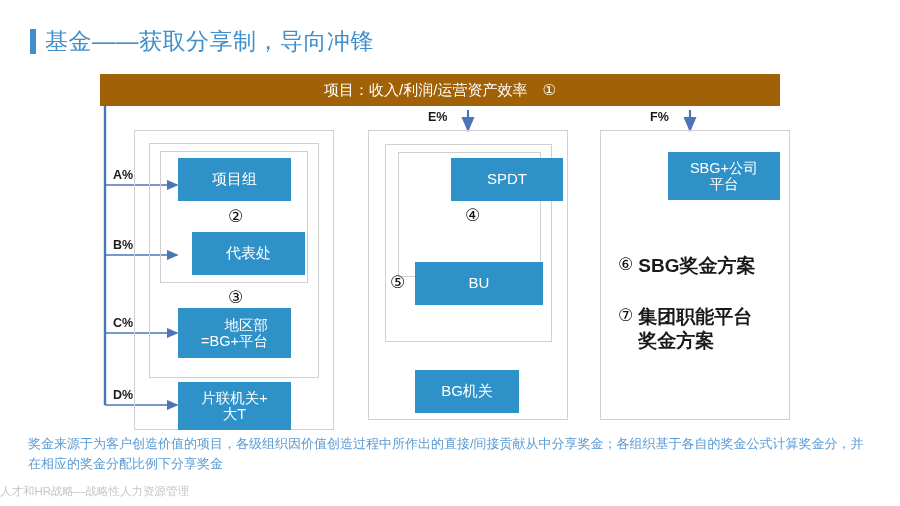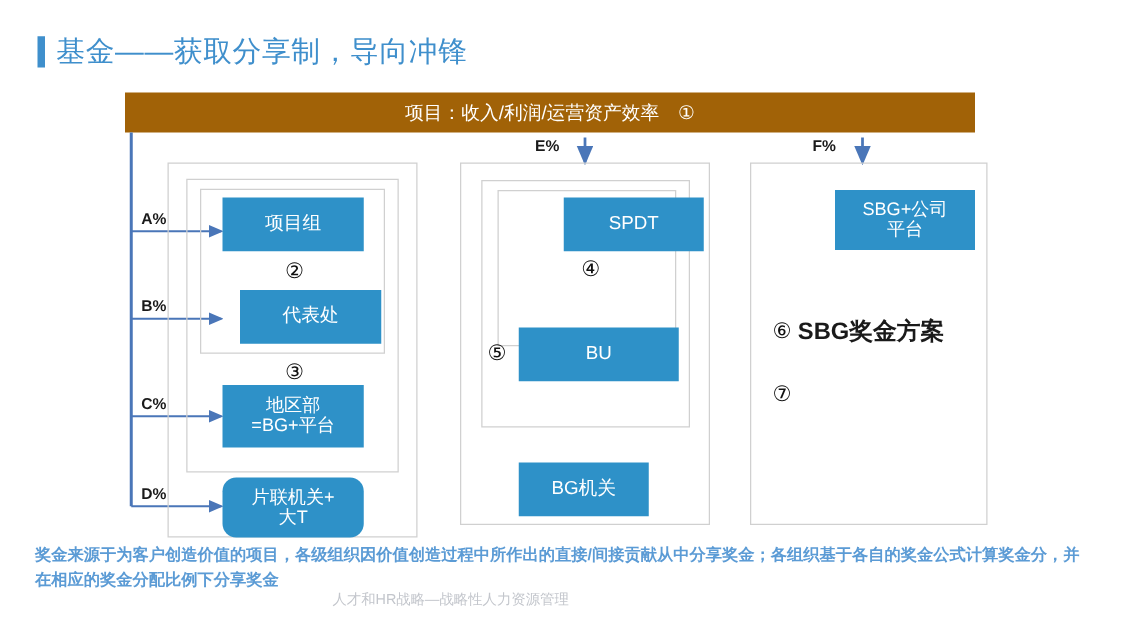--- a/index.html
+++ b/index.html
@@ -128,30 +128,29 @@
 
   
   #bottom-caption {
     position: absolute;
     left: 28px;
     top: 434px;
     width: 845px;
     font-size: 13px;
     line-height: 1.55;
     color: #5b9bd5;
-    font-weight: bold;
+    font-weight: normal;
   }
 
   
   #footer-note {
     position: absolute;
     left: 0;
-    top: 472px;
+    top: 484px;
     width: 721px;
-    text-align: center;
     font-size: 11.5px;
     color: #c3c6cc;
   }
 </style>
 </head>
 <body>
 
 <div id="slide-title">
   <div class="accent-bar"></div>
   <div class="title-text">基金——获取分享制，导向冲锋</div>
@@ -189,23 +188,23 @@
 <div class="pct-label" style="left:650px; top:110px;">F%</div>
 
 <div class="frame" style="left:134px; top:130px; width:200px; height:300px;"></div>
 <div class="frame" style="left:149px; top:143px; width:170px; height:235px;"></div>
 <div class="frame" style="left:160px; top:151px; width:148px; height:132px;"></div>
 
 <div class="blue-box" style="left:178px; top:158px; width:113px; height:43px;">项目组</div>
 <div class="circled" style="left:228px; top:208px;">②</div>
 <div class="blue-box" style="left:192px; top:232px; width:113px; height:43px;">代表处</div>
 <div class="circled" style="left:228px; top:289px;">③</div>
-<div class="blue-box" style="left:178px; top:308px; width:113px; height:50px; font-size:14.5px;">地区部
+<div class="blue-box" style="left:178px; top:308px; width:113px; height:50px; font-size:14.5px;text-align:right;">地区部
 =BG+平台</div>
-<div class="blue-box" style="left:178px; top:382px; width:113px; height:48px; font-size:14.5px;border-radius:11px;">片联机关+
+<div class="blue-box" style="left:178px; top:382px; width:113px; height:48px; font-size:14.5px;">片联机关+
 大T</div>
 
 <div class="frame" style="left:368px; top:130px; width:200px; height:290px;"></div>
 <div class="frame" style="left:385px; top:144px; width:167px; height:198px;"></div>
 <div class="frame" style="left:398px; top:152px; width:143px; height:125px;"></div>
 
 <div class="blue-box" style="left:415px; top:158px; width:112px; height:43px;margin-left:36px;">SPDT</div>
 <div class="circled" style="left:465px; top:207px;">④</div>
 <div class="blue-box" style="left:415px; top:262px; width:128px; height:43px;">BU</div>
 <div class="circled" style="left:390px; top:274px;">⑤</div>
@@ -215,17 +214,19 @@
 
 <div class="blue-box" style="left:628px; top:152px; width:112px; height:48px; font-size:14.5px;margin-left:40px;">SBG+公司
 平台</div>
 
 <div class="scheme-row" style="left:618px; top:254px;">
   <span class="num">⑥</span>
   <span class="txt">SBG奖金方案</span>
 </div>
 <div class="scheme-row" style="left:618px; top:305px;">
   <span class="num">⑦</span>
+  <span class="txt">集团职能平台
+奖金方案</span>
 </div>
 
 <div id="bottom-caption">奖金来源于为客户创造价值的项目，各级组织因价值创造过程中所作出的直接/间接贡献从中分享奖金；各组织基于各自的奖金公式计算奖金分，并在相应的奖金分配比例下分享奖金</div>
 
 <div id="footer-note">人才和HR战略—战略性人力资源管理</div>
 
 </body></html>

